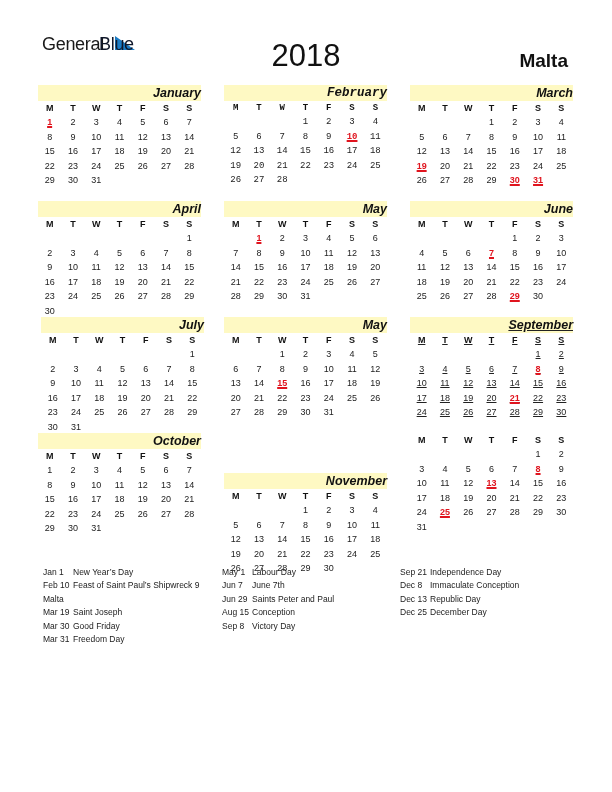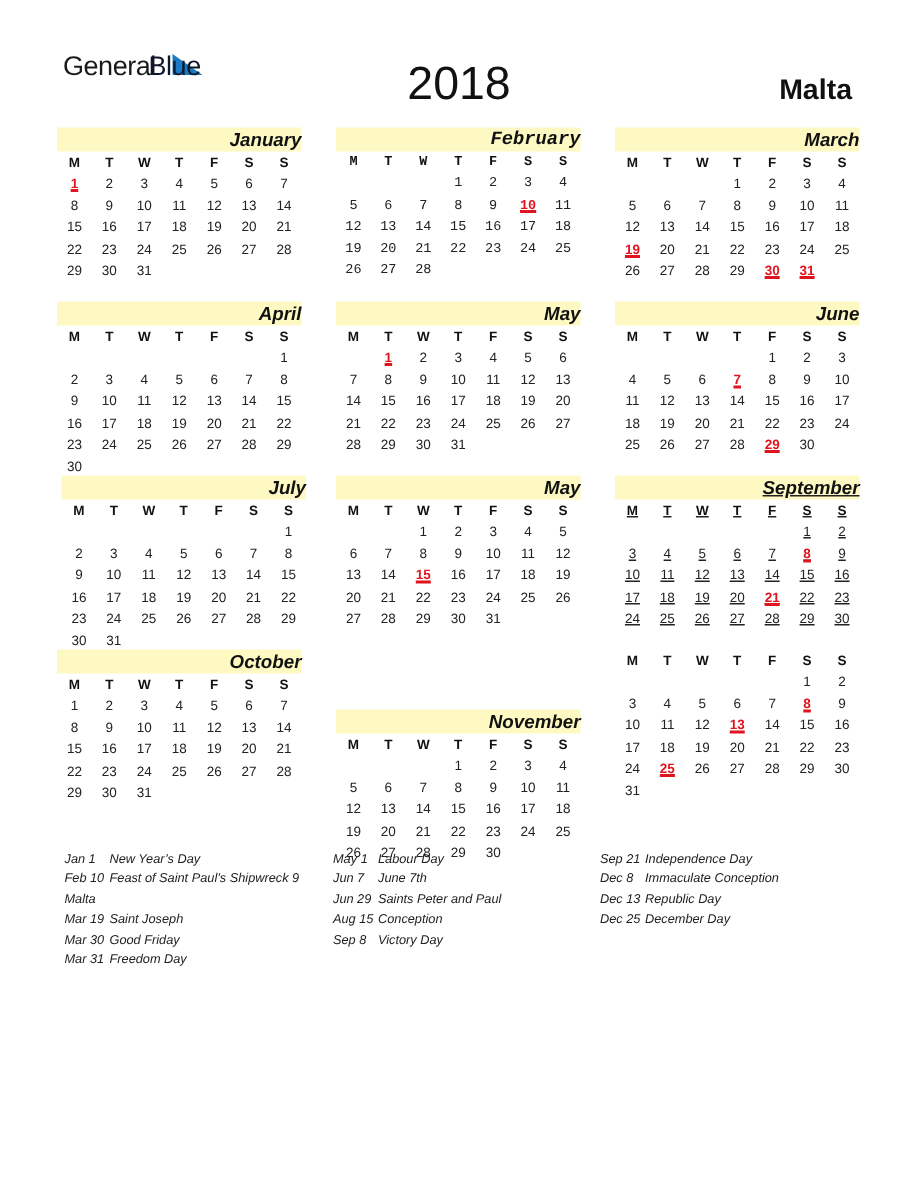--- a/index.html
+++ b/index.html
@@ -18,21 +18,21 @@
   .country { position: absolute; right: 44px; top: 50px; font-size: 19px; font-weight: bold; color: #111; }
 
   .month { position: absolute; width: 163px; }
   .month-header { height: 16px; background: #fef9c3; text-align: right;
     font-size: 12.5px; font-weight: bold; font-style: italic; color: #111; line-height: 16px; padding-left: 44px; }
   .grid { display: grid; grid-template-columns: repeat(7, 1fr); }
   .dow { font-size: 9px; font-weight: bold; text-align: center; height: 14px; line-height: 14px; color: #111; }
   .day { font-size: 9px; text-align: center; height: 14.5px; line-height: 14.5px; color: #222; }
   .day.holiday { color: #e0141e; font-weight: bold; text-decoration: underline; text-decoration-thickness: 1.5px; text-underline-offset: 1px; }
 
-  .holidays { position: absolute; top: 566px; font-size: 8.5px; color: #222; font-style: italic; }
+  .holidays { position: absolute; top: 566px; font-size: 8.5px; color: #222; }
   .hrow { display: flex; height: 13.4px; line-height: 13.4px; }
   .hdate { width: 30px; white-space: nowrap; }
   .hname { white-space: nowrap; }
 </style>
 </head>
 <body>
 
 <div class="logo">
   <span class="general">General</span>
   <span class="tri"></span>

